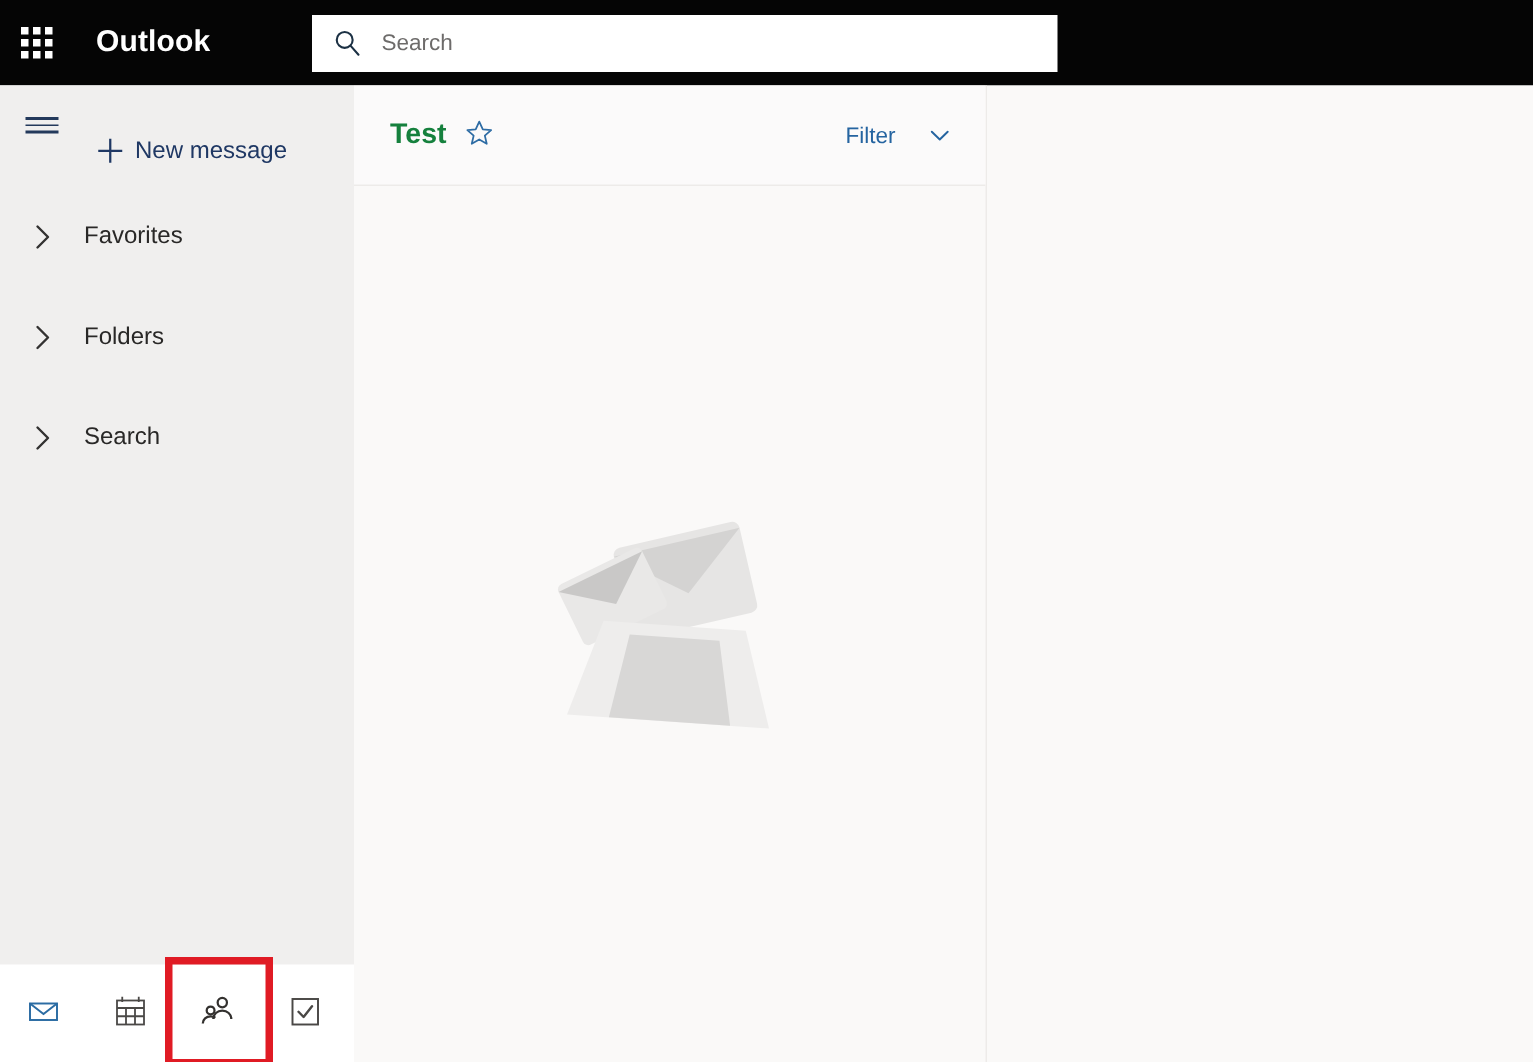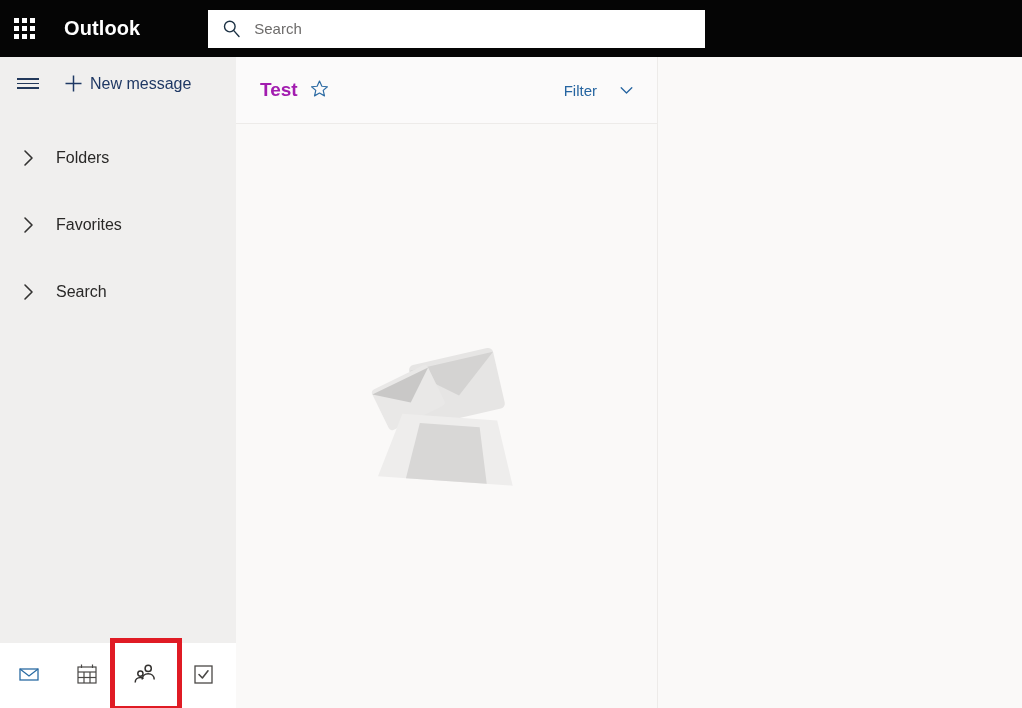--- a/index.html
+++ b/index.html
@@ -103,21 +103,21 @@
     background: #f0efee;
     display: flex;
     flex-direction: column;
     position: relative;
   }
 
   .toolbar {
     height: 53px;
     flex: 0 0 53px;
     display: flex;
-    align-items: center;
+    align-items: flex-end;
     background: #f0efee;
   }
   .hamburger {
     width: 56px;
     height: 53px;
     display: flex;
     align-items: center;
     justify-content: center;
     cursor: pointer;
   }
@@ -219,21 +219,21 @@
     flex: 0 0 67px;
     display: flex;
     align-items: center;
     padding: 0 24px 0 24px;
     border-bottom: 1px solid #edebe9;
     background: #fbfafa;
   }
   .folder-title {
     font-size: 19px;
     font-weight: bold;
-    color: #a21caf;
+    color: #15803d;
     white-space: nowrap;
   }
   .star-btn {
     margin-left: 12px;
     display: flex;
     align-items: center;
     justify-content: center;
     cursor: pointer;
     background: none;
     border: 0;
@@ -333,30 +333,30 @@
       </div>
 
       <div class="navlist">
 
         <div class="navitem">
           <span class="chev">
             <svg width="13" height="18" viewBox="0 0 13 18" fill="none" stroke="#333231" stroke-width="1.6" stroke-linecap="round" stroke-linejoin="round">
               <polyline points="3,2 10,9 3,16"></polyline>
             </svg>
           </span>
-          <span class="navitem-label">Folders</span>
+          <span class="navitem-label">Favorites</span>
         </div>
 
         <div class="navitem">
           <span class="chev">
             <svg width="13" height="18" viewBox="0 0 13 18" fill="none" stroke="#333231" stroke-width="1.6" stroke-linecap="round" stroke-linejoin="round">
               <polyline points="3,2 10,9 3,16"></polyline>
             </svg>
           </span>
-          <span class="navitem-label">Favorites</span>
+          <span class="navitem-label">Folders</span>
         </div>
 
 
         <div class="navitem">
           <span class="chev">
             <svg width="13" height="18" viewBox="0 0 13 18" fill="none" stroke="#333231" stroke-width="1.6" stroke-linecap="round" stroke-linejoin="round">
               <polyline points="3,2 10,9 3,16"></polyline>
             </svg>
           </span>
           <span class="navitem-label">Search</span>

